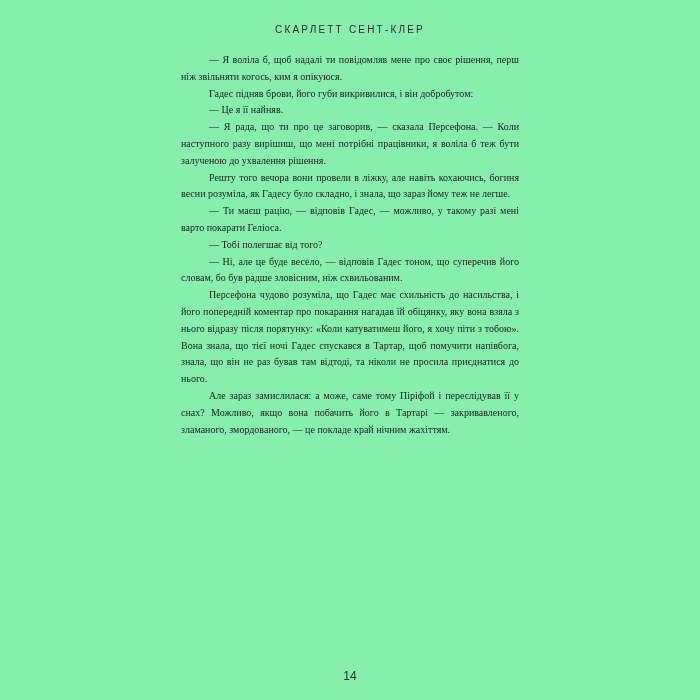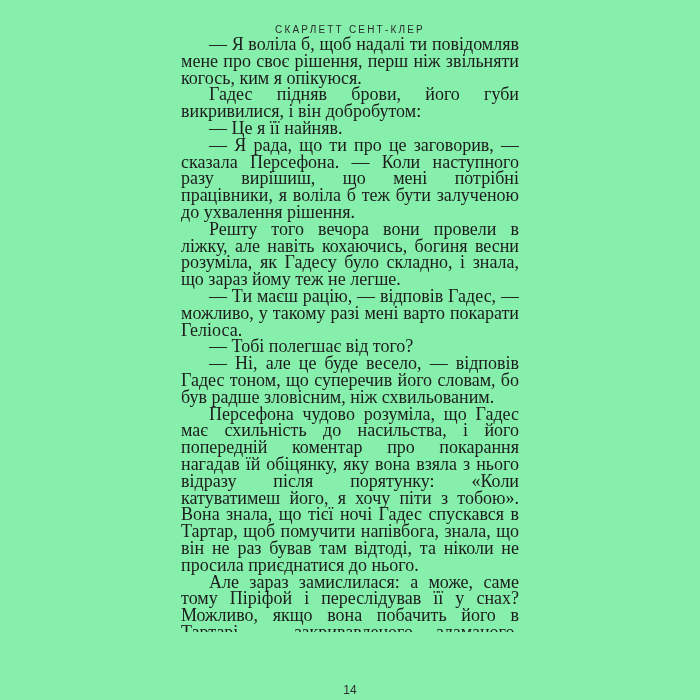--- a/index.html
+++ b/index.html
@@ -22,40 +22,40 @@
     width: 100%;
     text-align: center;
     font-family: "Liberation Sans", "DejaVu Sans", sans-serif;
     font-size: 10px;
     font-weight: 500;
     letter-spacing: 2.2px;
     color: #2b2b2b;
   }
   .text-block {
     position: absolute;
-    top: 36px;
+    top: 52px;
     left: 50%;
     transform: translateX(-50%);
     width: 338px;
     height: 596px;
     overflow: hidden;
     font-family: "Liberation Serif", "DejaVu Serif", serif;
-    font-size: 18px;
+    font-size: 10px;
     line-height: 16.8px;
     color: #1c1c1c;
     text-align: justify;
   }
   .text-block p {
     margin: 0;
     padding: 0;
     text-indent: 28px;
   }
   .page-number {
     position: absolute;
-    bottom: 3px;
+    bottom: 17px;
     left: 0;
     width: 100%;
     text-align: center;
     font-family: "Liberation Sans", "DejaVu Sans", sans-serif;
     font-size: 12px;
     color: #2e2e2e;
   }
 </style>
 </head>
 <body>

